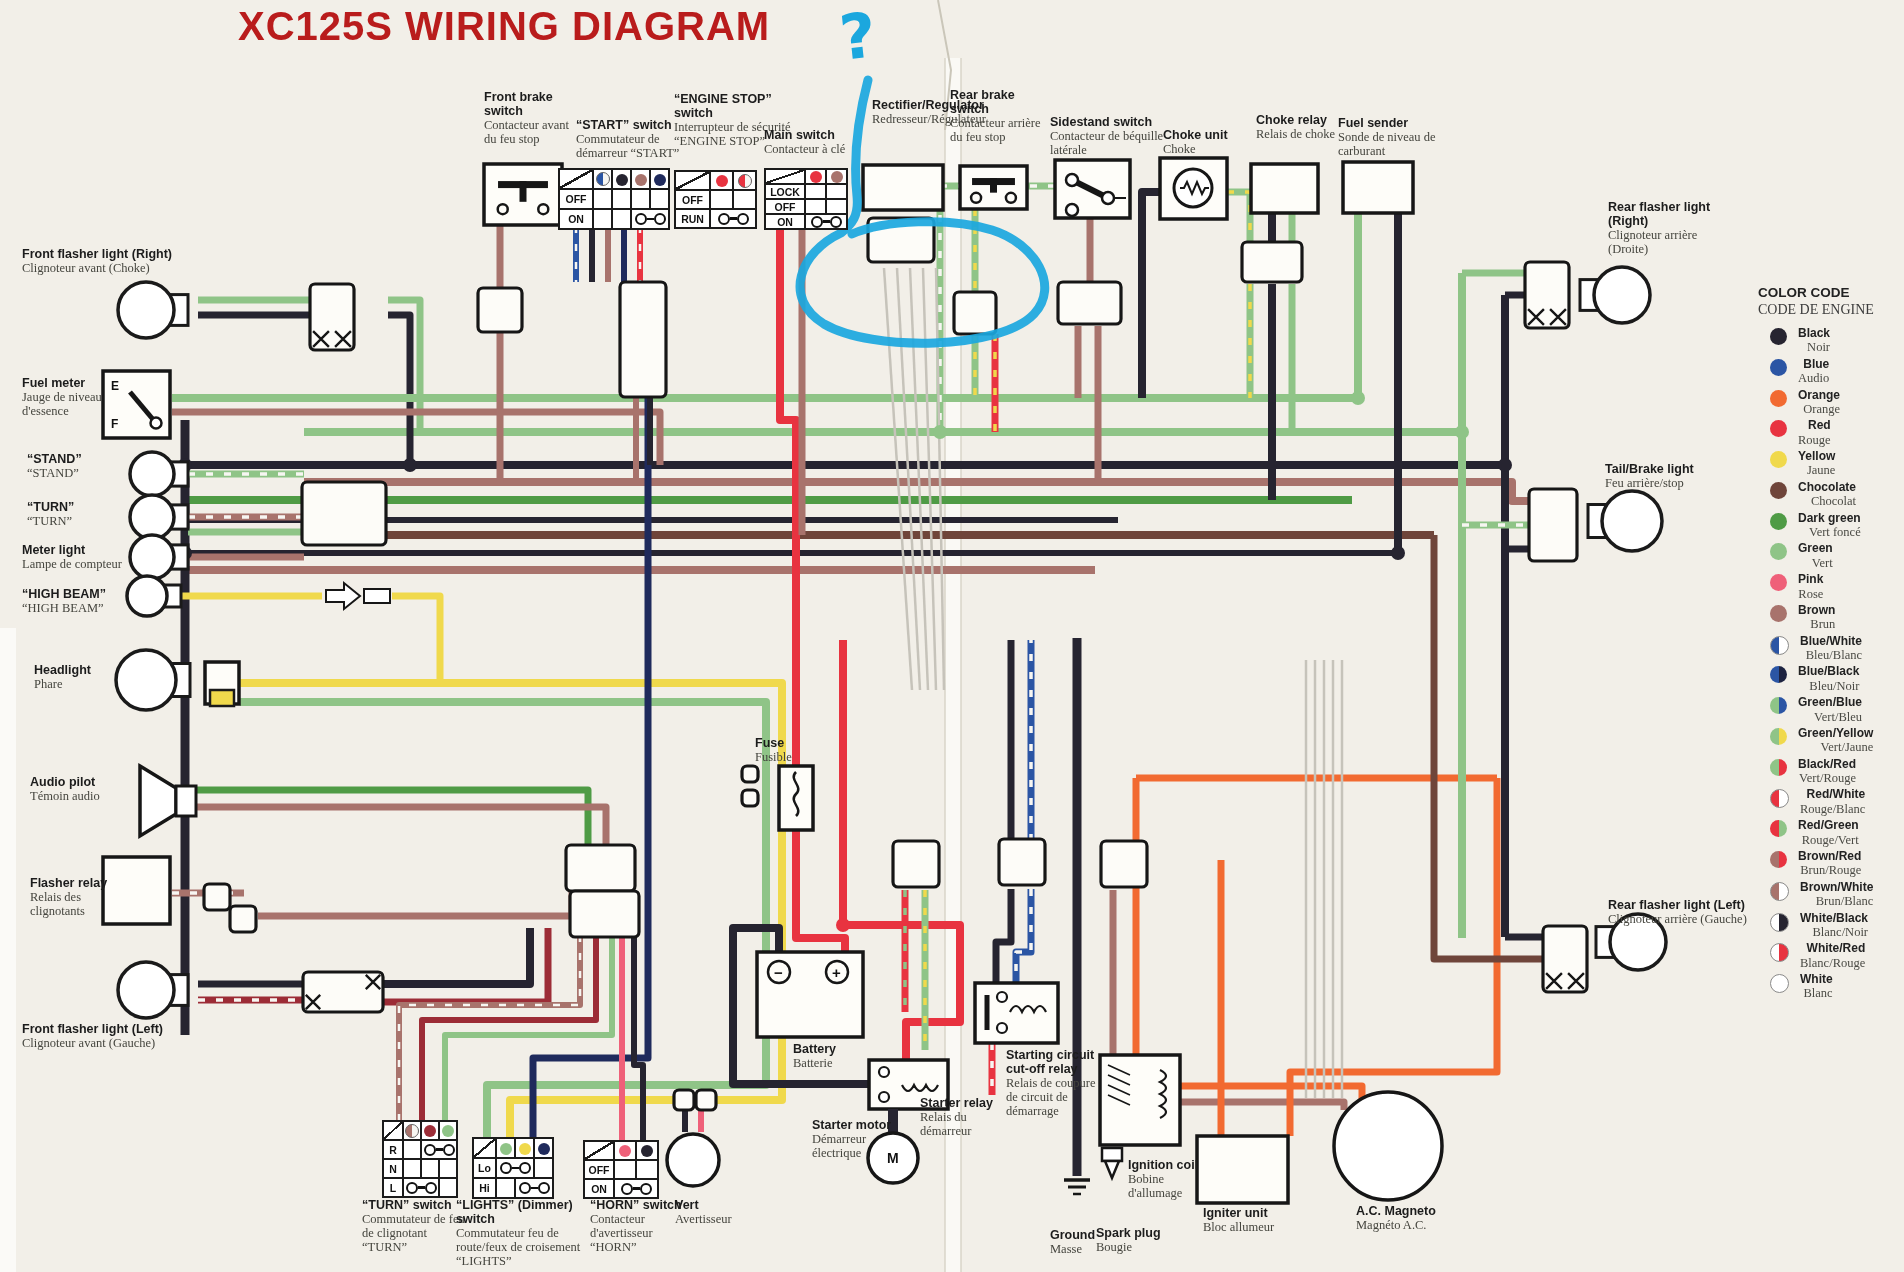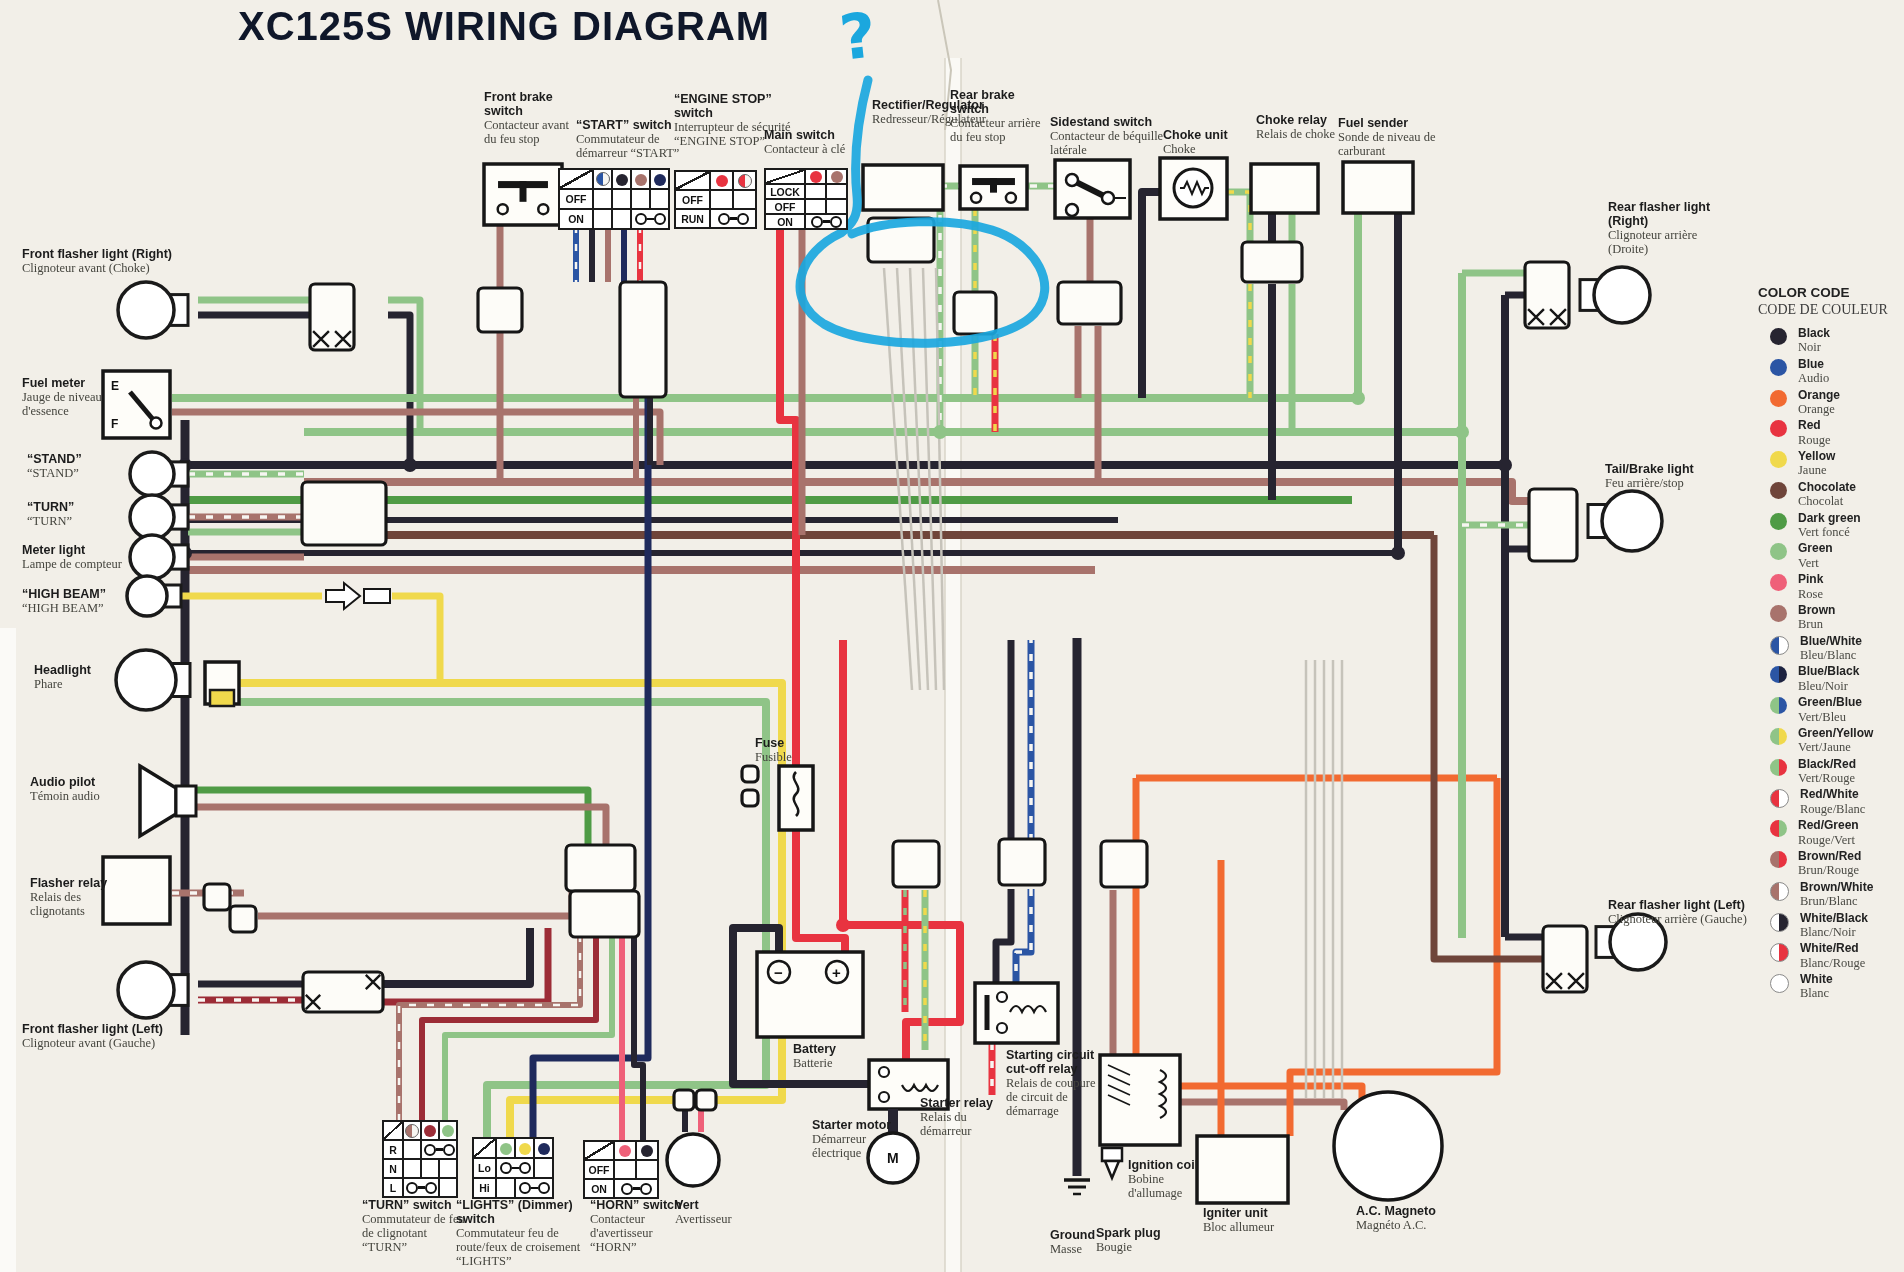--- a/index.html
+++ b/index.html
@@ -1,20 +1,20 @@
 <!DOCTYPE html>
 <html><head>
 <meta charset="utf-8">
 <style>
   html,body{margin:0;padding:0;background:#d8d5cc;}
   .stage{position:relative;width:1904px;height:1272px;background:#f2efe8;overflow:hidden;
          font-family:"Liberation Sans",sans-serif;}
   .stage svg{position:absolute;left:0;top:0;}
   .title-en{position:absolute;left:238px;top:4px;font:bold 40px "Liberation Sans",sans-serif;
-            letter-spacing:1px;color:#0f172a;white-space:nowrap;}
+            letter-spacing:1px;color:#b91c1c;white-space:nowrap;}
   .title-fr{position:absolute;left:1058px;top:8px;font:bold 38px "Liberation Serif",serif;
             letter-spacing:1px;color:#3a3f41;white-space:nowrap;}
   .qmark{position:absolute;left:840px;top:0px;font:bold 62px "DejaVu Sans",sans-serif;
          color:#1ba7de;transform:rotate(-6deg);}
   .lbl{position:absolute;font:bold 12.5px "Liberation Sans",sans-serif;color:#1c1c1c;line-height:1.12;}
   .lbl .fr{font:12.5px "Liberation Serif",serif;color:#45453e;font-weight:normal;margin-top:1px;line-height:1.1;}
   .mini{position:absolute;font:bold 12px "Liberation Sans",sans-serif;color:#111;}
   .sw{position:absolute;border-collapse:collapse;background:#fff;}
   .sw th,.sw td{border:2.5px solid #1b1b1b;padding:0;text-align:center;
                 font:bold 10.5px "Liberation Sans",sans-serif;color:#111;}
@@ -25,21 +25,21 @@
   .t-turn  th,.t-turn  td{min-width:16px;height:17px;} .t-turn  .lab{min-width:18px;}
   .t-lights th,.t-lights td{min-width:17px;height:18px;} .t-lights .lab{min-width:21px;}
   .t-horn  th,.t-horn  td{min-width:20px;height:17px;} .t-horn  .lab{min-width:28px;}
   .pdot{display:inline-block;width:12px;height:12px;border-radius:50%;vertical-align:middle;}
   .cc{display:flex;align-items:center;justify-content:center;}
   .cc i{display:block;width:8px;height:8px;border:2.2px solid #111;border-radius:50%;background:#fff;}
   .cc b{display:block;width:7px;height:2.5px;background:#111;}
   .legend{position:absolute;left:1758px;top:285px;width:146px;}
   .legend .lt-en{font:bold 13.5px "Liberation Sans",sans-serif;color:#222;}
   .legend .lt-fr{font:14px "Liberation Serif",serif;color:#3c3c3c;margin:2px 0 8px 0;}
-  .lrow{display:flex;align-items:flex-start;margin-bottom:2px;}
+  .lrow{display:flex;align-items:flex-start;margin-bottom:2px;text-align:right;}
   .ldot{flex:0 0 17px;width:17px;height:17px;border-radius:50%;margin:2px 11px 0 12px;}
   .len{font:bold 12px "Liberation Sans",sans-serif;color:#222;line-height:1.2;}
   .lfr{font:12.5px "Liberation Serif",serif;color:#4a4a44;line-height:1.15;}
 </style>
 </head>
 <body>
 
 <div class="stage">
 
   <svg id="wires" width="1904" height="1272" viewBox="0 0 1904 1272">
@@ -787,21 +787,21 @@
               <b></b>
               <i></i>
             </span>
           </td>
         </tr>
   </tbody>
     </table>
 
   <div class="legend">
     <div class="lt-en">COLOR CODE</div>
-    <div class="lt-fr">CODE DE COULEUR</div>
+    <div class="lt-fr">CODE DE ENGINE</div>
     <div id="legend-list">
         <div class="lrow">
           <span class="ldot" style="background: rgb(38, 36, 48);"></span>
           <div>
             <div class="len">Black</div>
             <div class="lfr">Noir</div>
           </div>
         </div>
         <div class="lrow">
           <span class="ldot" style="background: rgb(43, 85, 164);"></span>

